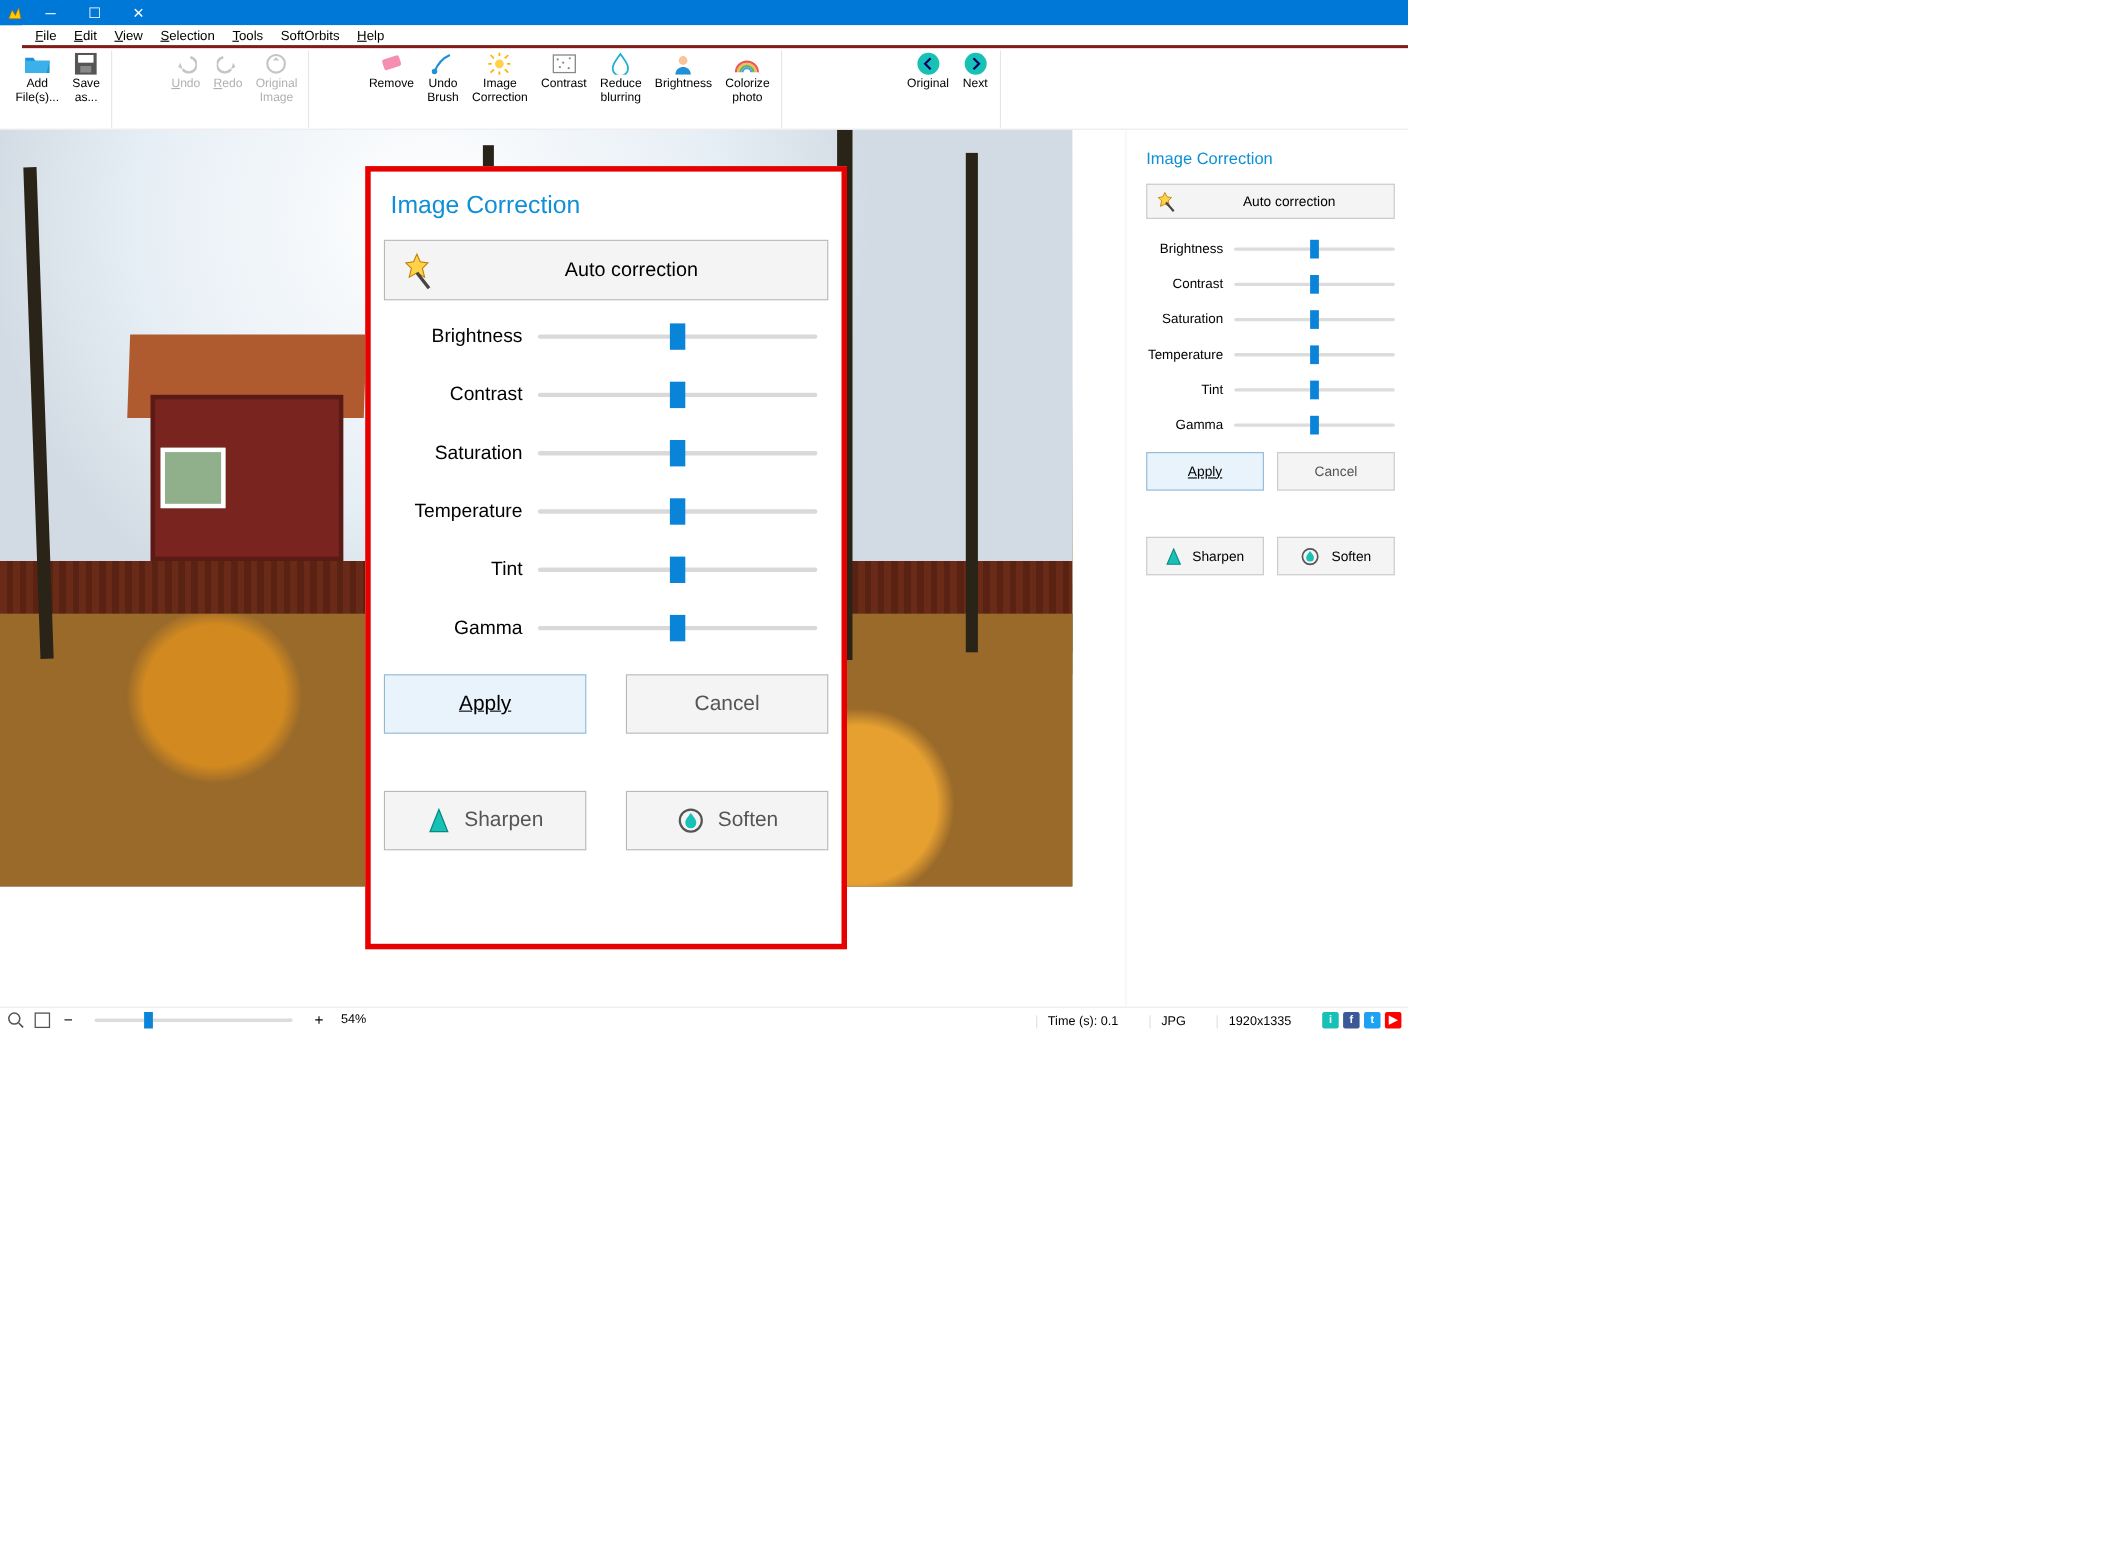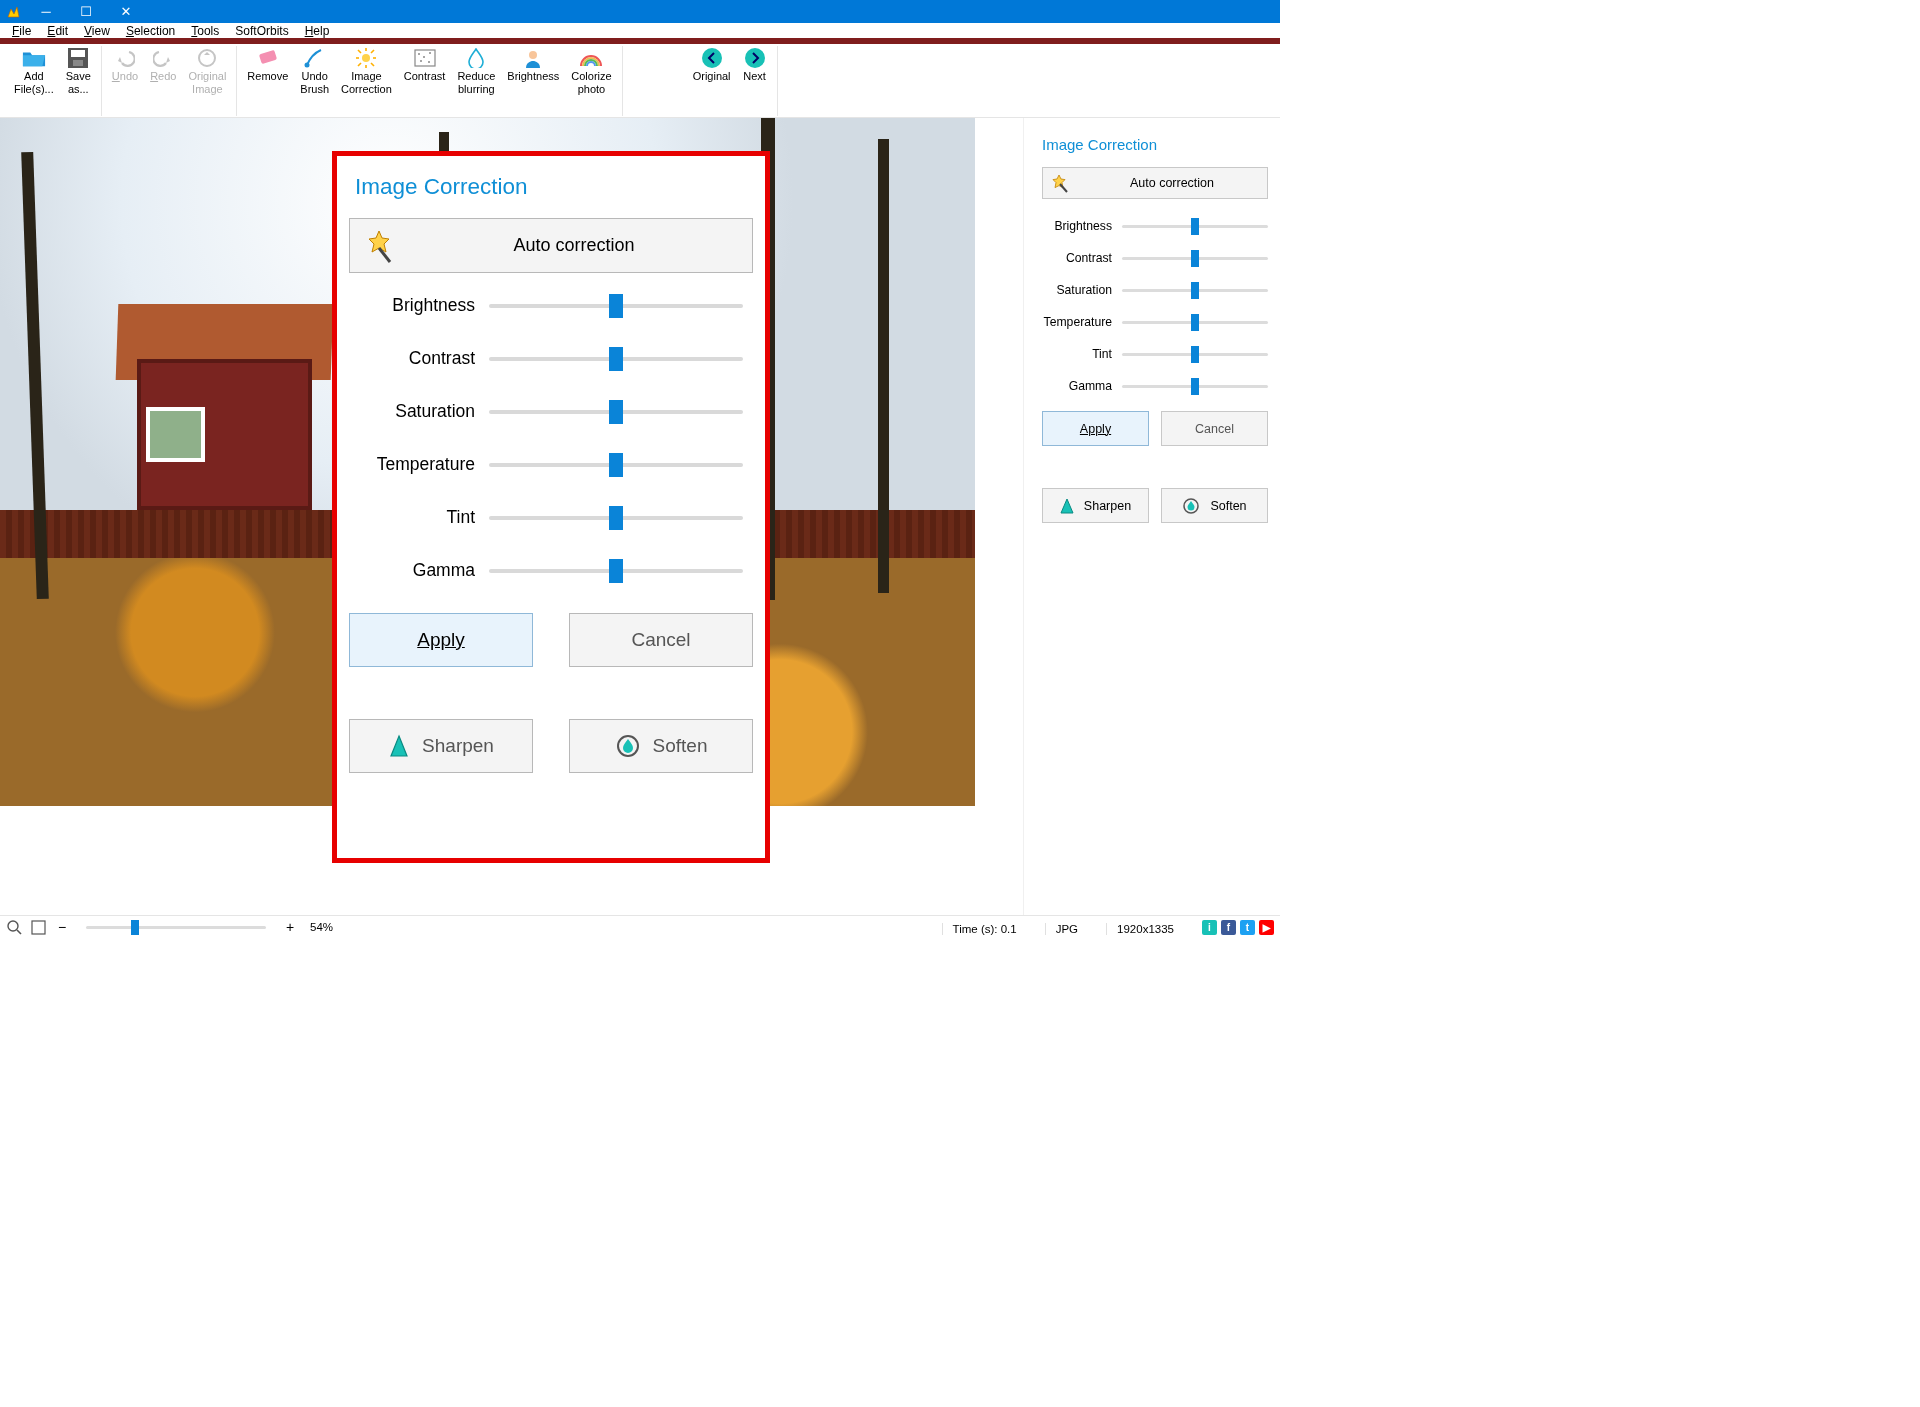--- a/index.html
+++ b/index.html
@@ -6,26 +6,26 @@
 body { width: 1280px; height: 938px; background: #fff; overflow: hidden; position: relative; }
 
 
 .titlebar { height: 23px; background: #0078d7; display: flex; align-items: center; color: #fff; font-size: 12px; padding-left: 6px; }
 .titlebar .app-icon { width: 14px; height: 14px; margin-right: 6px; display:flex; align-items:center; justify-content:center; }
 .titlebar .title-text { flex: 1; }
 .titlebar .win-controls { display: flex; }
 .titlebar .win-btn { width: 40px; height: 23px; display: flex; align-items: center; justify-content: center; font-size: 13px; }
 
 
-.menubar { height: 21px; background: #fff; display: flex; align-items: center; font-size: 12px; border-bottom: 6px solid #7f1d1d; padding: 0 4px; }
+.menubar { height: 21px; background: #fff; display: flex; align-items: center; font-size: 12px; border-bottom: 3px solid #7f1d1d; padding: 0 4px; margin-left: 20px; }
 .menubar .menu-item { padding: 2px 8px; }
 .menubar .menu-item u { text-decoration: underline; }
 
 
-.toolbar { height: 74px; background: #fff; border-bottom: 1px solid #e5e5e5; display: flex; align-items: flex-start; font-size: 11px; padding: 2px 4px 0 4px; }
+.toolbar { height: 74px; background: #fff; border-bottom: 1px solid #e5e5e5; display: flex; align-items: flex-start; font-size: 11px; padding: 2px 4px 0 4px; gap: 44px; }
 .tool-group { display: flex; border-right: 1px solid #e5e5e5; padding: 0 4px; height: 70px; }
 .tool-btn { display: flex; flex-direction: column; align-items: center; justify-content: flex-start; padding: 2px 6px; text-align: center; line-height: 1.15; min-width: 36px; }
 .tool-btn .ticon { width: 24px; height: 20px; margin-bottom: 2px; display:flex; align-items:center; justify-content:center; font-size:18px; }
 .tool-btn.disabled { color: #b0b0b0; }
 .tool-label { white-space: pre-line; }
 
 
 .main-area { display: flex; height: 797px; }
 .canvas-area { flex: 1; background: #fff; position: relative; }
 .photo { width: 975px; height: 688px; position: relative; background: linear-gradient(#eef 0%, #cde 35%, #886633 60%, #8a6b3a 100%); overflow: hidden; }

